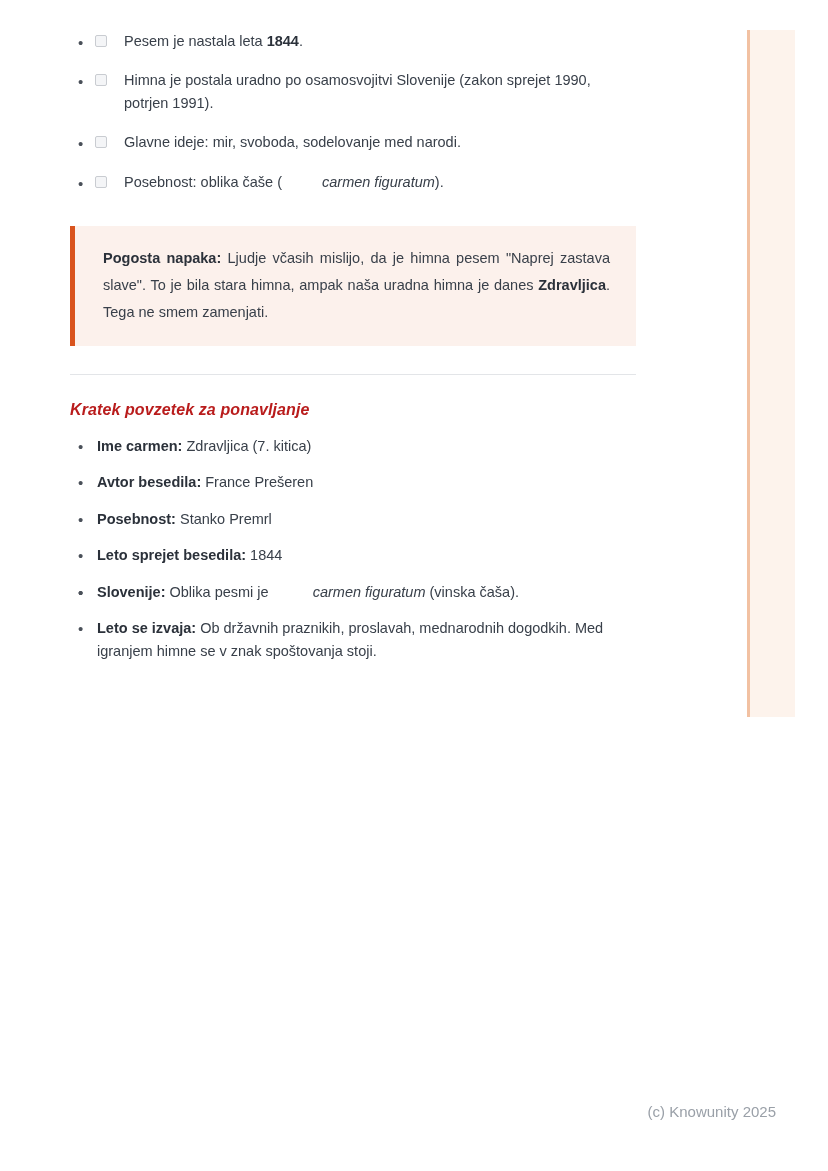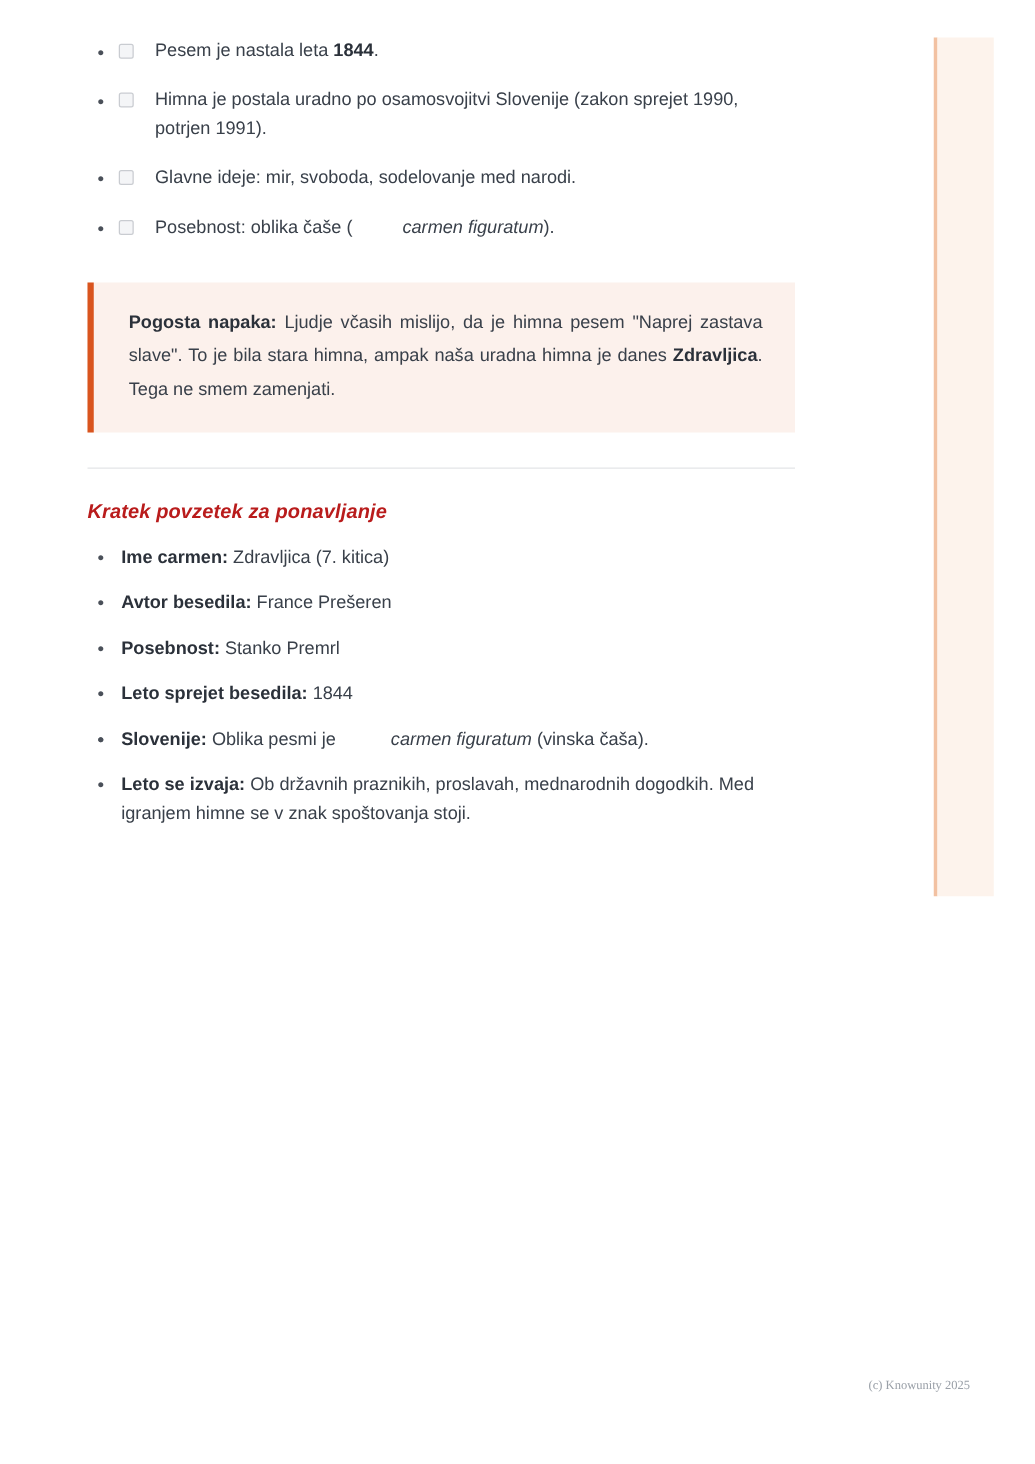--- a/index.html
+++ b/index.html
@@ -131,23 +131,22 @@
     top: 0;
     font-size: 15px;
     color: #4a5059;
   }
 
   
   .footer {
     position: absolute;
     right: 52px;
     top: 1103px;
-    font-size: 10px;
+    font-size: 15px;
     color: #9aa0a8;
-    font-family: Liberation Serif, serif;
   }
 </style>
 </head>
 <body>
 
 <div class="right-strip-edge"></div>
 <div class="right-strip"></div>
 
 <div class="page">
 

